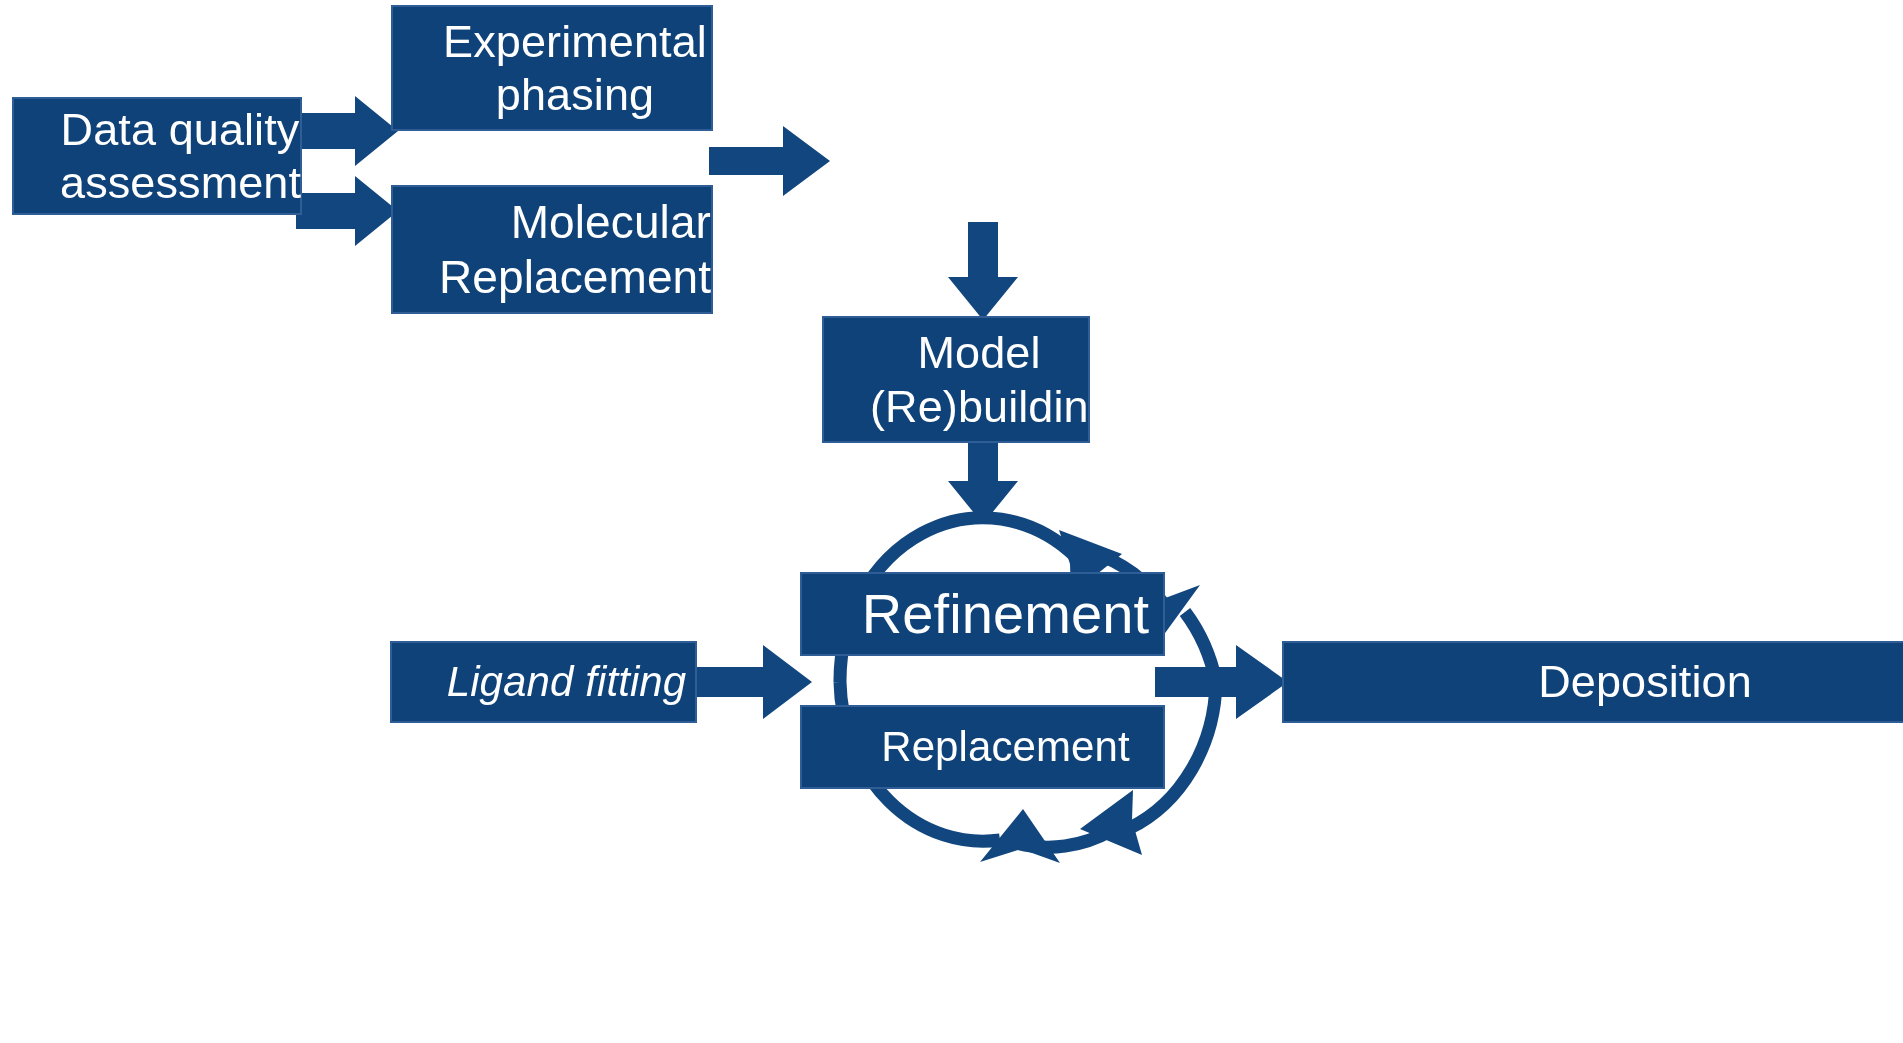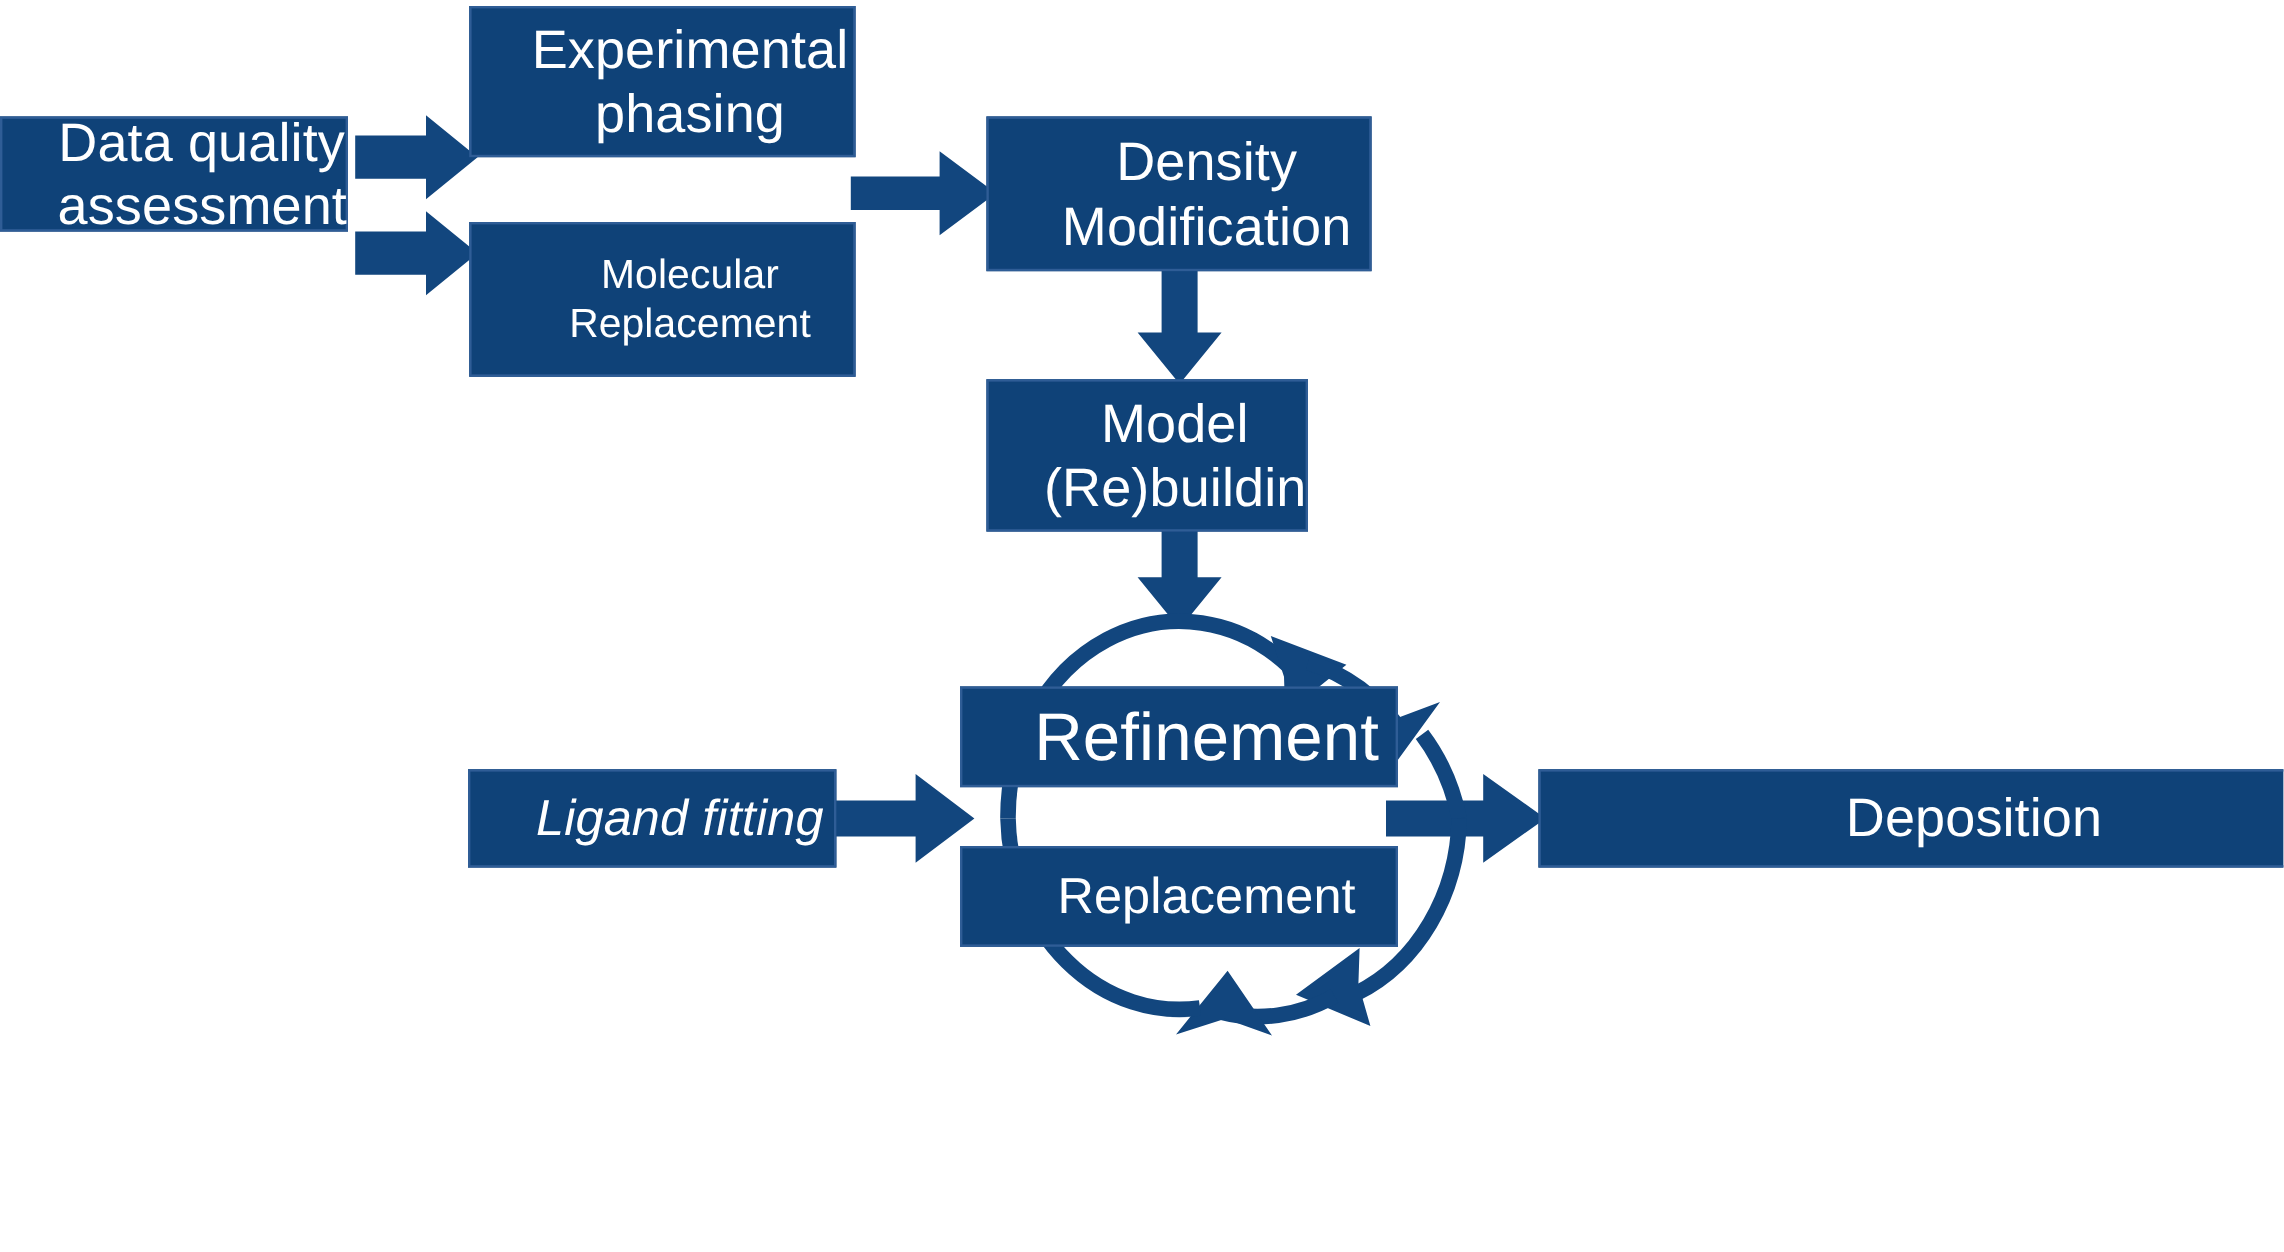--- a/index.html
+++ b/index.html
@@ -33,23 +33,23 @@
     letter-spacing: 0.1px;
     white-space: pre-line;
   }
   .node-label {
     display: block;
     width: 100%;
     white-space: pre-line;
   }
 
   
-  #node-data-quality      { left: 0;   top: 97px;  width: 290px; height: 96px; font-size: 45px; }
+  #node-data-quality      { left: 12px;   top: 97px;  width: 290px; height: 118px; font-size: 45px; }
   #node-exp-phasing       { left: 391px;  top: 5px;   width: 322px; height: 126px; font-size: 45px; }
-  #node-mol-replacement   { left: 391px;  top: 185px; width: 322px; height: 129px; font-size: 34px; }
+  #node-mol-replacement   { left: 391px;  top: 185px; width: 322px; height: 129px; font-size: 46px; text-align: right; }
   #node-density-mod       { left: 822px;  top: 97px;  width: 321px; height: 129px; font-size: 45px; }
   #node-model-rebuilding  { left: 822px;  top: 316px; width: 268px; height: 127px; font-size: 45px; }
   #node-refinement        { left: 800px;  top: 572px; width: 365px; height: 84px;  font-size: 56px; }
   #node-validation        { left: 800px;  top: 705px; width: 365px; height: 84px;  font-size: 42px; }
   #node-ligand-fitting    { left: 390px;  top: 641px; width: 307px; height: 82px;  font-size: 42px; font-style: italic; }
   #node-deposition        { left: 1282px; top: 641px; width: 680px; height: 82px;  font-size: 45px; }
 
   
   svg.layer {
     position: absolute;
@@ -123,24 +123,20 @@
   <div class="node" id="node-exp-phasing">
     <span class="node-label">Experimental
 phasing</span>
   </div>
 
   <div class="node" id="node-mol-replacement">
     <span class="node-label">Molecular
 Replacement</span>
   </div>
 
-  <div class="node" id="node-density-mod">
-    <span class="node-label">Density
-Modification</span>
-  </div>
 
   <div class="node" id="node-model-rebuilding">
     <span class="node-label">Model
 (Re)building</span>
   </div>
 
   <div class="node" id="node-refinement">
     <span class="node-label">Refinement</span>
   </div>
 

